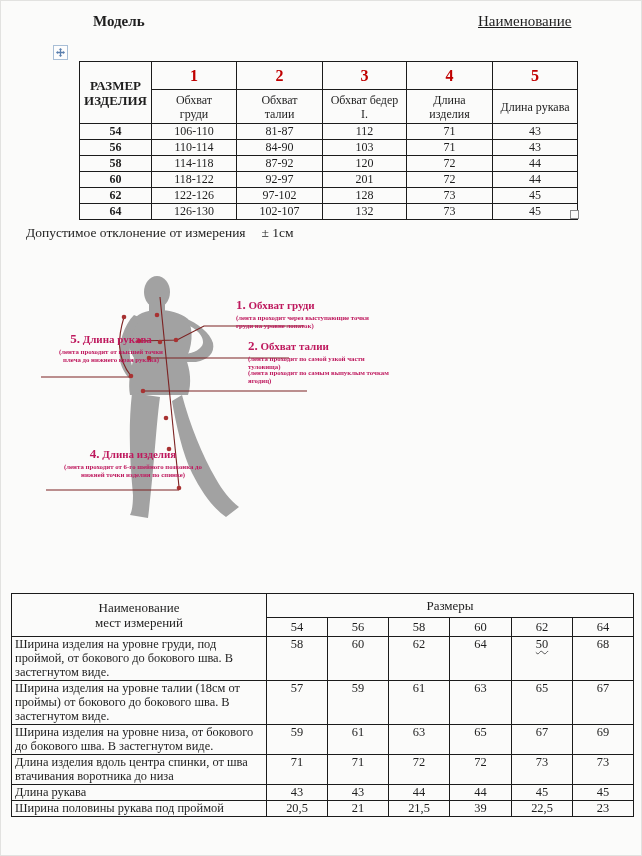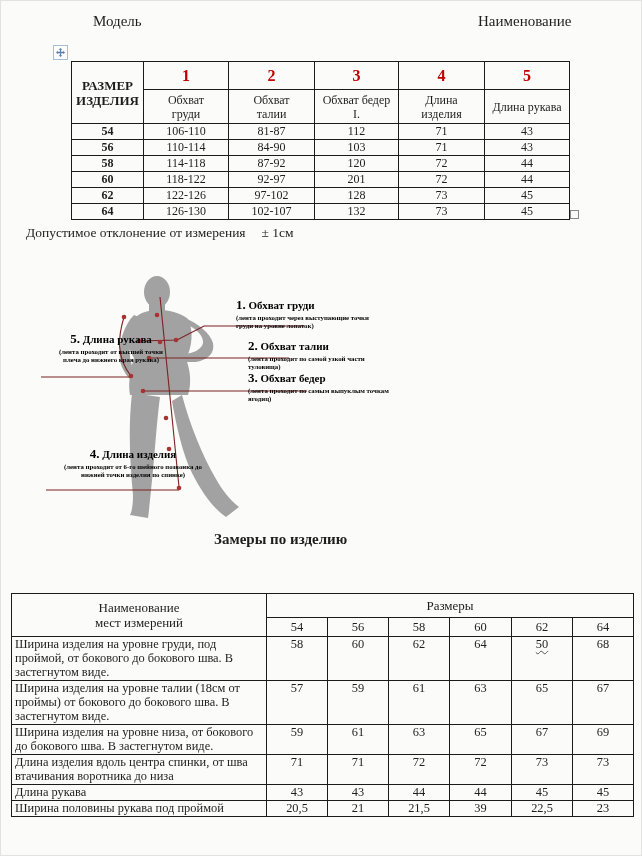--- a/index.html
+++ b/index.html
@@ -1,46 +1,46 @@
 <!DOCTYPE html>
 <html><head>
 <meta charset="utf-8">
 <style>
   html,body{margin:0;padding:0;background:#e8e8e6;}
   .page{position:relative;width:642px;height:856px;background:#fbfbfa;border:1px solid #e2e2e0;
         box-sizing:border-box;font-family:"Liberation Serif",serif;color:#1e1e1e;overflow:hidden;}
 
   
-  .model-label{position:absolute;left:92px;top:12px;font-size:15px;}
-  .name-label{position:absolute;left:477px;top:12px;font-size:15px;}
+  .model-label{position:absolute;left:92px;top:12px;font-size:15px;font-weight:bold;}
+  .name-label{position:absolute;left:477px;top:12px;font-size:15px;text-decoration:underline;}
 
   
   .size-table-wrap{position:absolute;left:70px;top:60px;}
   table{border-collapse:collapse;}
-  .size-table{table-layout:fixed;width:498px;}
+  .size-table{table-layout:fixed;width:498px;margin-left:8px;}
   .size-table th,.size-table td{border:1px solid #1b1b1b;padding:0;text-align:center;}
   .size-table .corner{font-size:13px;line-height:15px;font-weight:bold;}
   .size-table .num-row th.num{height:27px;font-size:16px;font-weight:bold;color:#c00000;}
   .size-table .sub-row th{height:33px;font-weight:normal;font-size:12px;line-height:14px;}
   .size-table tbody tr{height:14px;}
   .size-table tbody th{font-size:12px;font-weight:bold;}
   .size-table tbody td{font-size:12px;line-height:13px;}
 
   .move-handle{position:absolute;left:-18px;top:-16px;width:13px;height:13px;background:#fdfdfd;
                border:1px solid #a8bed6;display:flex;align-items:center;justify-content:center;cursor:move;}
   .resize-handle{position:absolute;left:499px;top:149px;width:7px;height:7px;border:1px solid #8a8a8a;background:#fbfbfa;}
 
   
   .tolerance{position:absolute;left:25px;top:224px;font-size:13.5px;}
   .tolerance .gap{display:inline-block;width:16px;}
 
   
   .figure{position:absolute;left:35px;top:262px;width:400px;height:266px;}
   .figure svg{position:absolute;left:0;top:0;}
-  .fig-label{position:absolute;color:#000000;}
+  .fig-label{position:absolute;color:#be185d;}
   .fig-label .head{font-weight:bold;white-space:nowrap;}
   .fig-label .head .num{font-size:13px;}
   .fig-label .head .title{font-size:11px;}
   .fig-label .desc{font-size:6.8px;line-height:7.8px;font-weight:bold;margin-top:1px;}
   .pos-1{left:200px;top:32px;width:150px;} .pos-1 .desc{width:138px;}
   .pos-2{left:212px;top:73px;width:140px;} .pos-2 .desc{width:122px;}
   .pos-3{left:212px;top:105px;width:155px;} .pos-3 .desc{width:150px;}
   .pos-4{left:22px;top:181px;width:150px;text-align:center;} .pos-4 .desc{width:140px;margin:1px auto 0;}
   .pos-5{left:0px;top:66px;width:150px;text-align:center;} .pos-5 .desc{width:118px;margin:1px auto 0;}
 
@@ -197,35 +197,33 @@
     <div id="figure-labels">
         <div class="fig-label pos-1">
           <div class="head"><span class="num">1.</span><span class="title"> Обхват груди</span></div>
           <div class="desc">(лента проходит через выступающие точки груди на уровне лопаток)</div>
         </div>
         <div class="fig-label pos-2">
           <div class="head"><span class="num">2.</span><span class="title"> Обхват талии</span></div>
           <div class="desc">(лента проходит по самой узкой части туловища)</div>
         </div>
         <div class="fig-label pos-3">
-          <div class="head"><span class="num">3.</span><span class="title"> Обхват бедер</span></div>
           <div class="desc">(лента проходит по самым выпуклым точкам ягодиц)</div>
         </div>
         <div class="fig-label pos-4">
           <div class="head"><span class="num">4.</span><span class="title"> Длина изделия</span></div>
           <div class="desc">(лента проходит от 6-го шейного позвонка до нижней точки изделия по спинке)</div>
         </div>
         <div class="fig-label pos-5">
           <div class="head"><span class="num">5.</span><span class="title"> Длина рукава</span></div>
           <div class="desc">(лента проходит от высшей точки плеча до нижнего края рукава)</div>
         </div>
       </div>
   </div>
 
-  <div class="section-title">Замеры по изделию</div>
 
   <div class="measure-table-wrap">
     <table class="measure-table">
       <colgroup>
           <col style="width:255px">
           <col style="width:61px">
           <col style="width:61px">
           <col style="width:61px">
           <col style="width:62px">
           <col style="width:61px">

